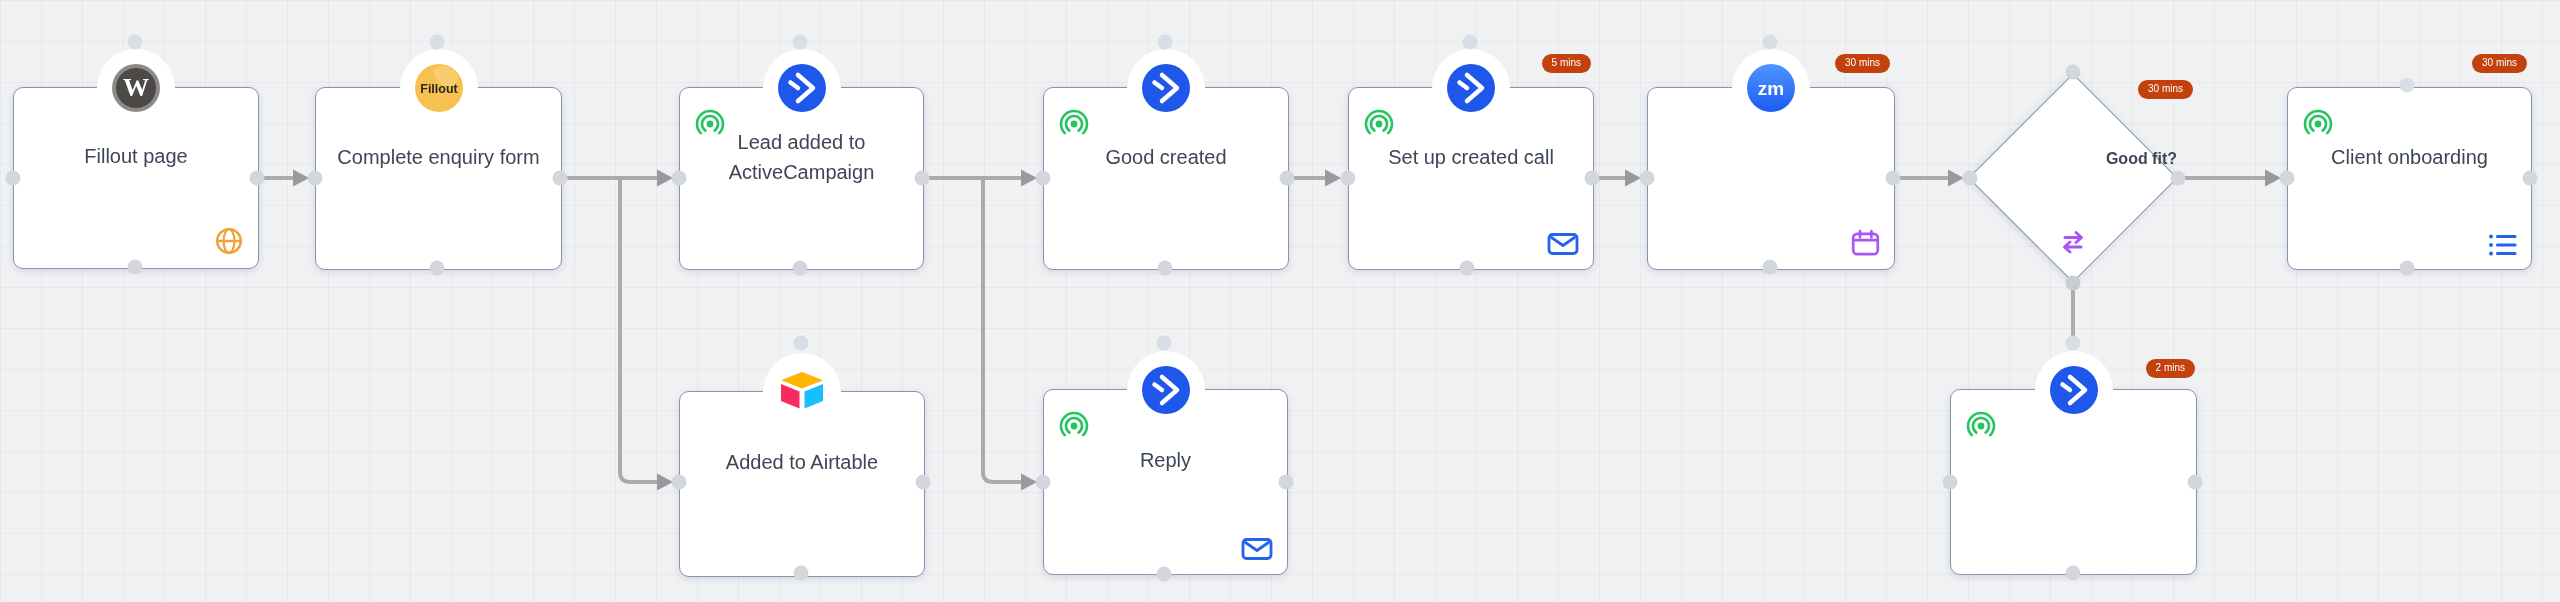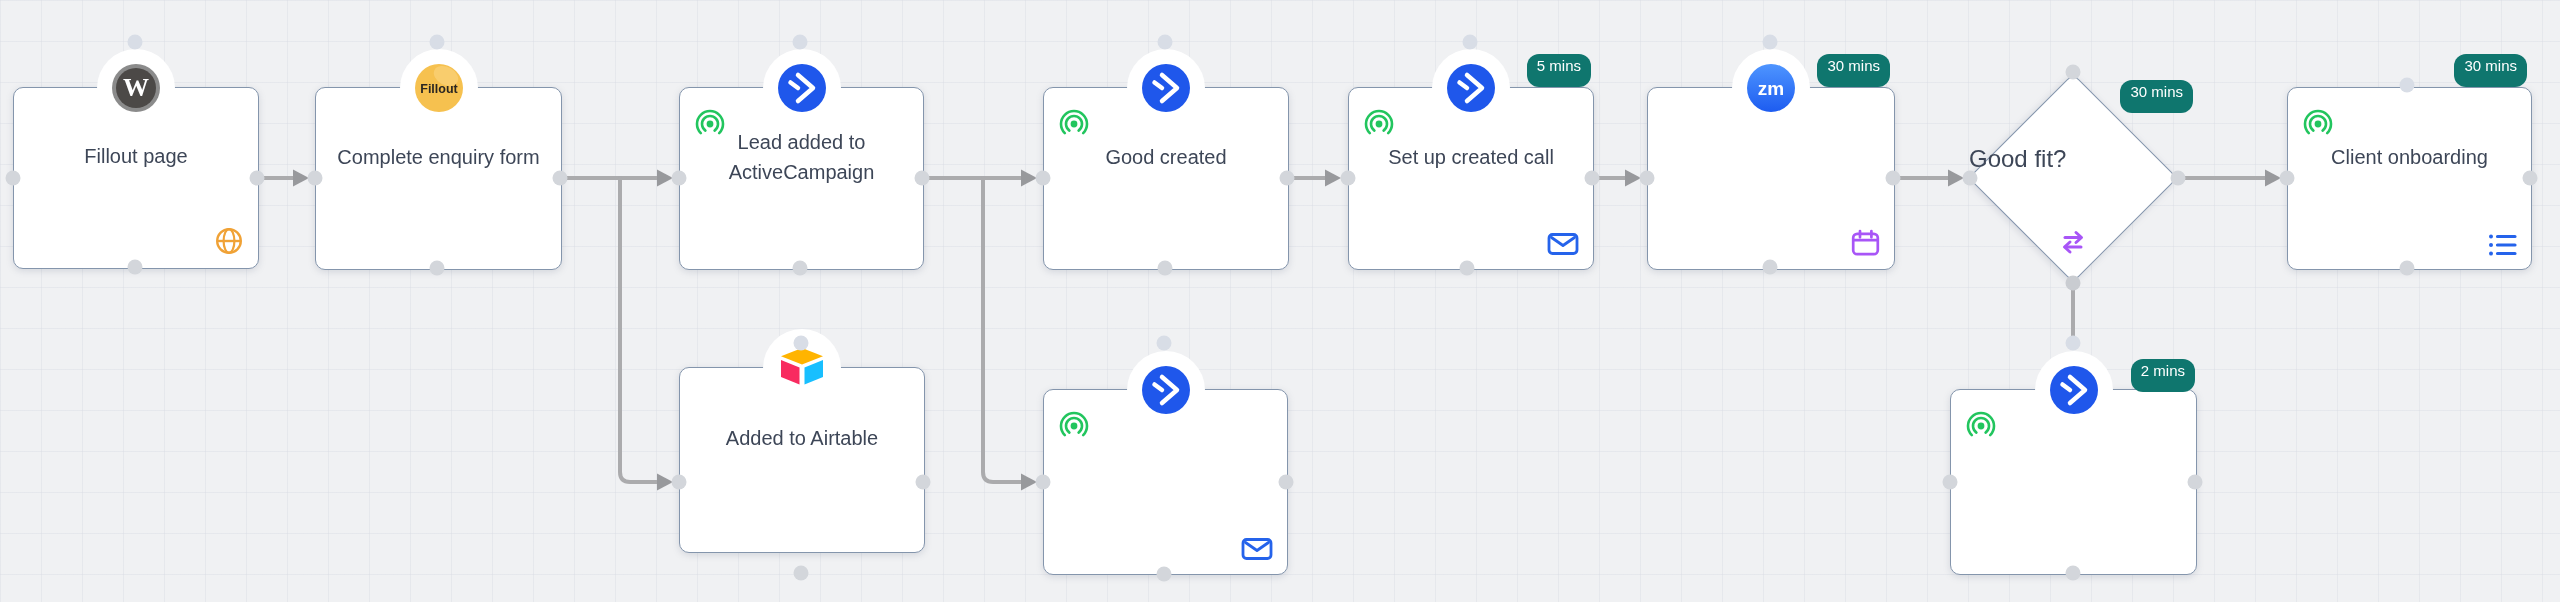--- a/index.html
+++ b/index.html
@@ -17,30 +17,30 @@
   }
   .halo{position:absolute;width:78px;height:78px;border-radius:50%;background:#fff;top:-39px;left:50%;margin-left:-39px;}
   .logo{position:absolute;width:48px;height:48px;top:-24px;left:50%;margin-left:-24px;}
   .label{
     position:absolute;top:38%;left:14px;right:14px;transform:translateY(-50%);
     text-align:center;font-size:20px;font-weight:500;color:#3d4657;line-height:1.5;
   }
   .status{position:absolute;top:21px;left:15px;width:30px;height:30px;}
   .corner{position:absolute;bottom:12px;right:14px;}
   .badge{
-    position:absolute;background:#0f766e;color:#fff;font-size:15px;line-height:1;
-    padding:4px 10px 14px;border-radius:12px;white-space:nowrap;z-index:4;
+    position:absolute;background:#c2410c;color:#fff;font-size:10px;line-height:1;
+    padding:4px 10px 5px;border-radius:12px;white-space:nowrap;z-index:4;
   }
   .diamond-wrap{position:absolute;z-index:1;}
   .diamond-shape{
     position:absolute;left:30px;top:30px;width:146px;height:146px;background:#fff;
     border:1.5px solid #8495ac;border-radius:8px;transform:rotate(45deg);
     box-shadow:0 2px 7px rgba(110,120,140,.22);
   }
-  .diamond-label{position:absolute;top:41%;left:0;right:0;transform:translateY(-50%);text-align:left;font-size:24px;font-weight:400;color:#3d4657;}
+  .diamond-label{position:absolute;top:41%;left:0;right:0;transform:translateY(-50%);text-align:right;font-size:16px;font-weight:700;color:#3d4657;}
   .diamond-icon{position:absolute;top:81%;left:50%;transform:translate(-50%,-50%);}
   .edges{position:absolute;left:0;top:0;z-index:2;pointer-events:none;}
   .edges path.line{stroke:#ababad;stroke-width:4;fill:none;stroke-linecap:round;}
   .edges polygon.head{fill:#98999c;}
   .edges circle.hdl{fill:#d3d6db;}
   .edges circle.hdl-top{fill:#d8dde6;}
   .edges circle.hdl-dark{fill:#c9ccd1;}
 </style>
 </head>
 <body>
@@ -188,21 +188,21 @@
     <div class="halo"></div>
     <svg class="logo">
         <use href="#ic-ac"></use>
       </svg>
     <svg class="status">
         <use href="#ic-broadcast"></use>
       </svg>
     <div class="label">Lead added to ActiveCampaign</div>
   </div>
 
-  <div class="node" style="left:679px;top:367px;width:244px;height:184px">
+  <div class="node" style="left:679px;top:391px;width:244px;height:184px">
     <div class="halo"></div>
     <svg class="logo" viewBox="0 0 48 40" style="height:40px;top:-22px">
       <path d="M24,2 L45,10.2 24,18.4 3,10.2 Z" fill="#ffb400"></path>
       <path d="M26.5,21.5 L45,14 V31 L26.5,38.5 Z" fill="#18bfff"></path>
       <path d="M21.5,21.5 L3,14 V31 L21.5,38.5 Z" fill="#f82b60"></path>
     </svg>
     <div class="label">Added to Airtable</div>
   </div>
 
   <div class="node" style="left:1043px;top:87px;width:244px;height:181px">
@@ -217,20 +217,21 @@
   </div>
 
   <div class="node" style="left:1043px;top:389px;width:243px;height:184px">
     <div class="halo"></div>
     <svg class="logo">
         <use href="#ic-ac"></use>
       </svg>
     <svg class="status">
         <use href="#ic-broadcast"></use>
       </svg>
+    <div class="label">Reply</div>
     <svg class="corner" width="32" height="26">
         <use href="#ic-envelope"></use>
       </svg>
   </div>
 
   <div class="node" style="left:1348px;top:87px;width:244px;height:181px">
     <div class="halo"></div>
     <svg class="logo">
         <use href="#ic-ac"></use>
       </svg>

